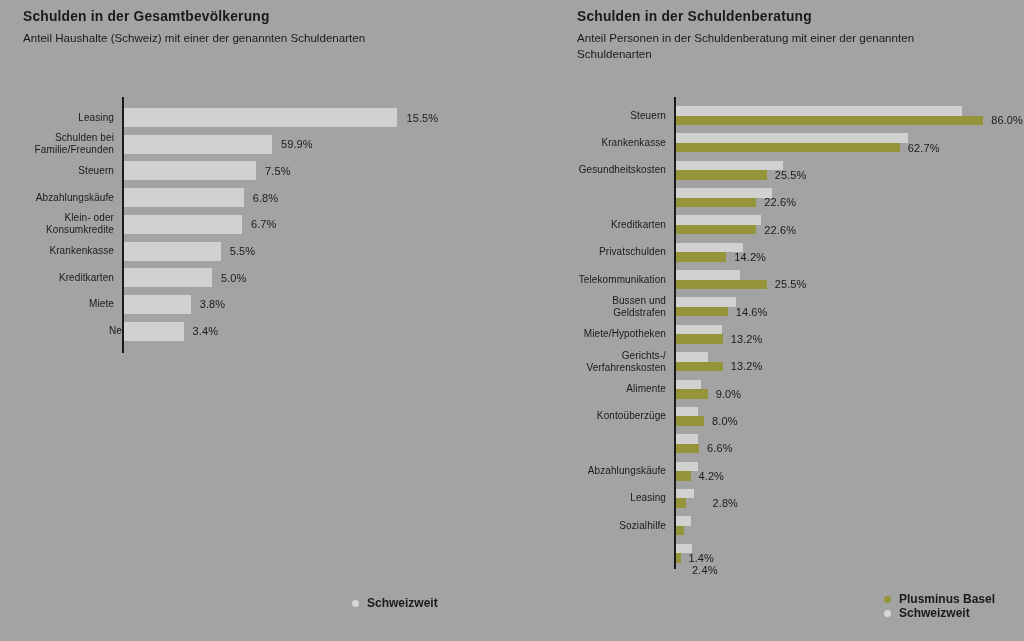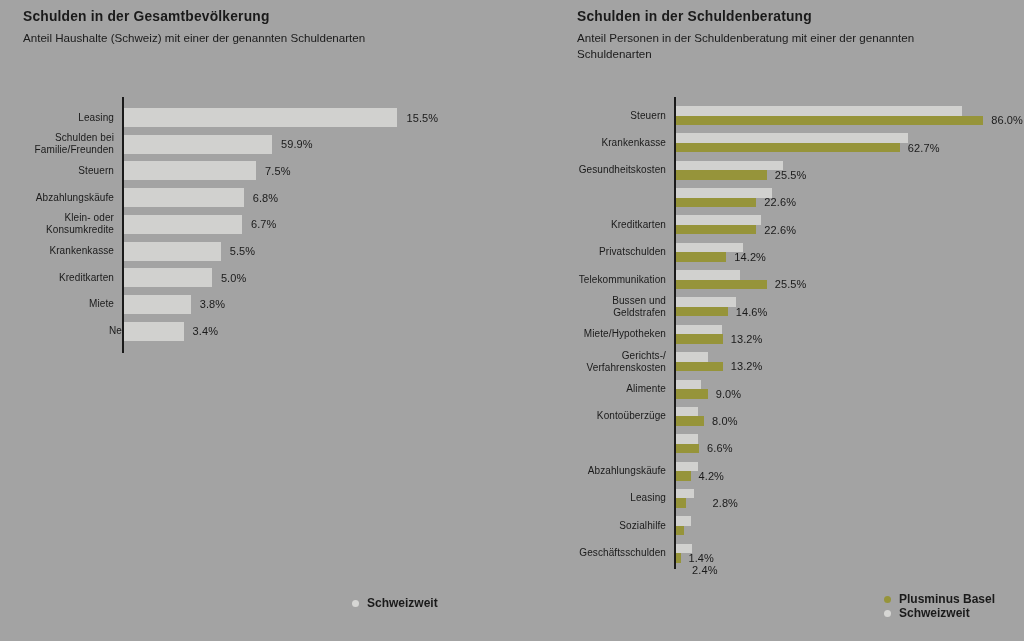--- a/index.html
+++ b/index.html
@@ -119,21 +119,20 @@
       <div class="bar" style="left: 675.5px; top: 374.05px; width: 15.0276px; height: 9.5px; background: rgb(150, 148, 58);"></div>
       <div class="val-label" style="left: 698.528px; top: 371.8px;">4.2%</div>
       <div class="cat-label" style="left: 540px; width: 126px; top: 387.4px;">Leasing</div>
       <div class="bar" style="left: 675.5px; top: 391.9px; width: 18.9634px; height: 9.5px; background: rgb(209, 209, 207);"></div>
       <div class="bar" style="left: 675.5px; top: 401.4px; width: 10.0184px; height: 9.5px; background: rgb(150, 148, 58);"></div>
       <div class="val-label" style="left: 693.518px; top: 399.15px; margin-left: 19px;">2.8%</div>
       <div class="cat-label" style="left: 540px; width: 126px; top: 414.75px;">Sozialhilfe</div>
       <div class="bar" style="left: 675.5px; top: 419.25px; width: 15.0276px; height: 9.5px; background: rgb(209, 209, 207);"></div>
       <div class="bar" style="left: 675.5px; top: 428.75px; width: 8.5872px; height: 9.5px; background: rgb(150, 148, 58);"></div>
       <div class="val-label" style="left: 692.087px; top: 426.5px; margin-top: 39px;">2.4%</div>
-      <div class="cat-label" style="left: 540px; width: 126px; top: 442.1px;">Geschäftsschulden</div>
       <div class="bar" style="left: 675.5px; top: 446.6px; width: 16.101px; height: 9.5px; background: rgb(209, 209, 207);"></div>
       <div class="bar" style="left: 675.5px; top: 456.1px; width: 5.0092px; height: 9.5px; background: rgb(150, 148, 58);"></div>
       <div class="val-label" style="left: 688.509px; top: 453.85px;">1.4%</div>
     </div>
 
   <div class="legend" style="left:352px;top:597px;">
     <div class="legend-row">
       <span class="dot" style="background: rgb(214, 214, 212);"></span>
       <span>Schweizweit</span>
     </div>

